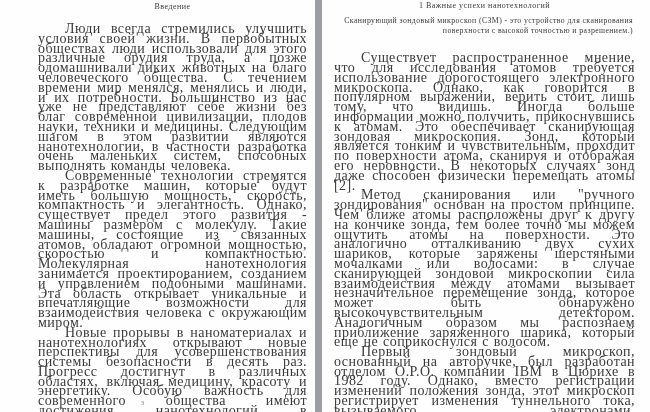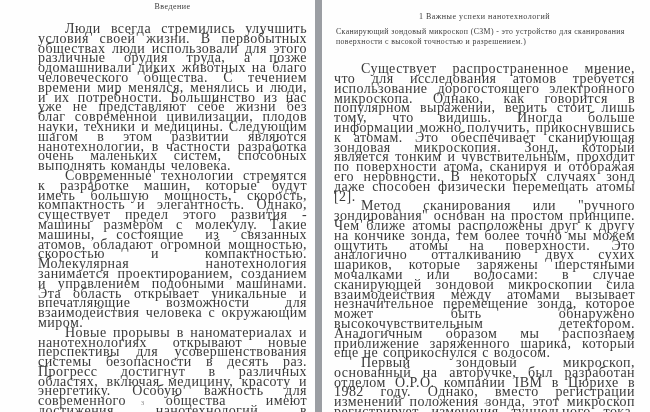--- a/index.html
+++ b/index.html
@@ -15,37 +15,37 @@
     background: #fdfdfd;
   }
   .page {
     box-sizing: border-box;
     position: relative;
     background: #fefefe;
     color: #3a3a3a;
     overflow: hidden;
   }
   .page-left  { width: 315px; padding: 2px 8px 0 38px; }
-  .page-right { width: 328px; padding: 12px 15px 0 12px; }
+  .page-right { width: 328px; padding: 1px 15px 0 12px; }
   .page-separator {
     width: 7px; height: 412px;
     background: #9b9ea3;
     flex: 0 0 auto;
   }
   .doc-heading {
     font-size: 8px; font-weight: normal;
     text-align: center;
     letter-spacing: 0.5px;
     margin: 0 0 13px 0;
     color: #3a3a3a;
   }
   .page-right .doc-heading { margin-bottom: 6px; }
   .doc-subtitle {
     font-size: 7.8px; line-height: 9.6px;
-    text-align: left;
+    text-align: right;
     letter-spacing: 0.4px;
     margin: 0 2px 18px 2px;
     color: #3a3a3a;
   }
   .doc-para {
     font-size: 14px; line-height: 9.8px;
     text-align: justify;
     text-indent: 27px;
     letter-spacing: 0.45px;
     word-spacing: 1px;

